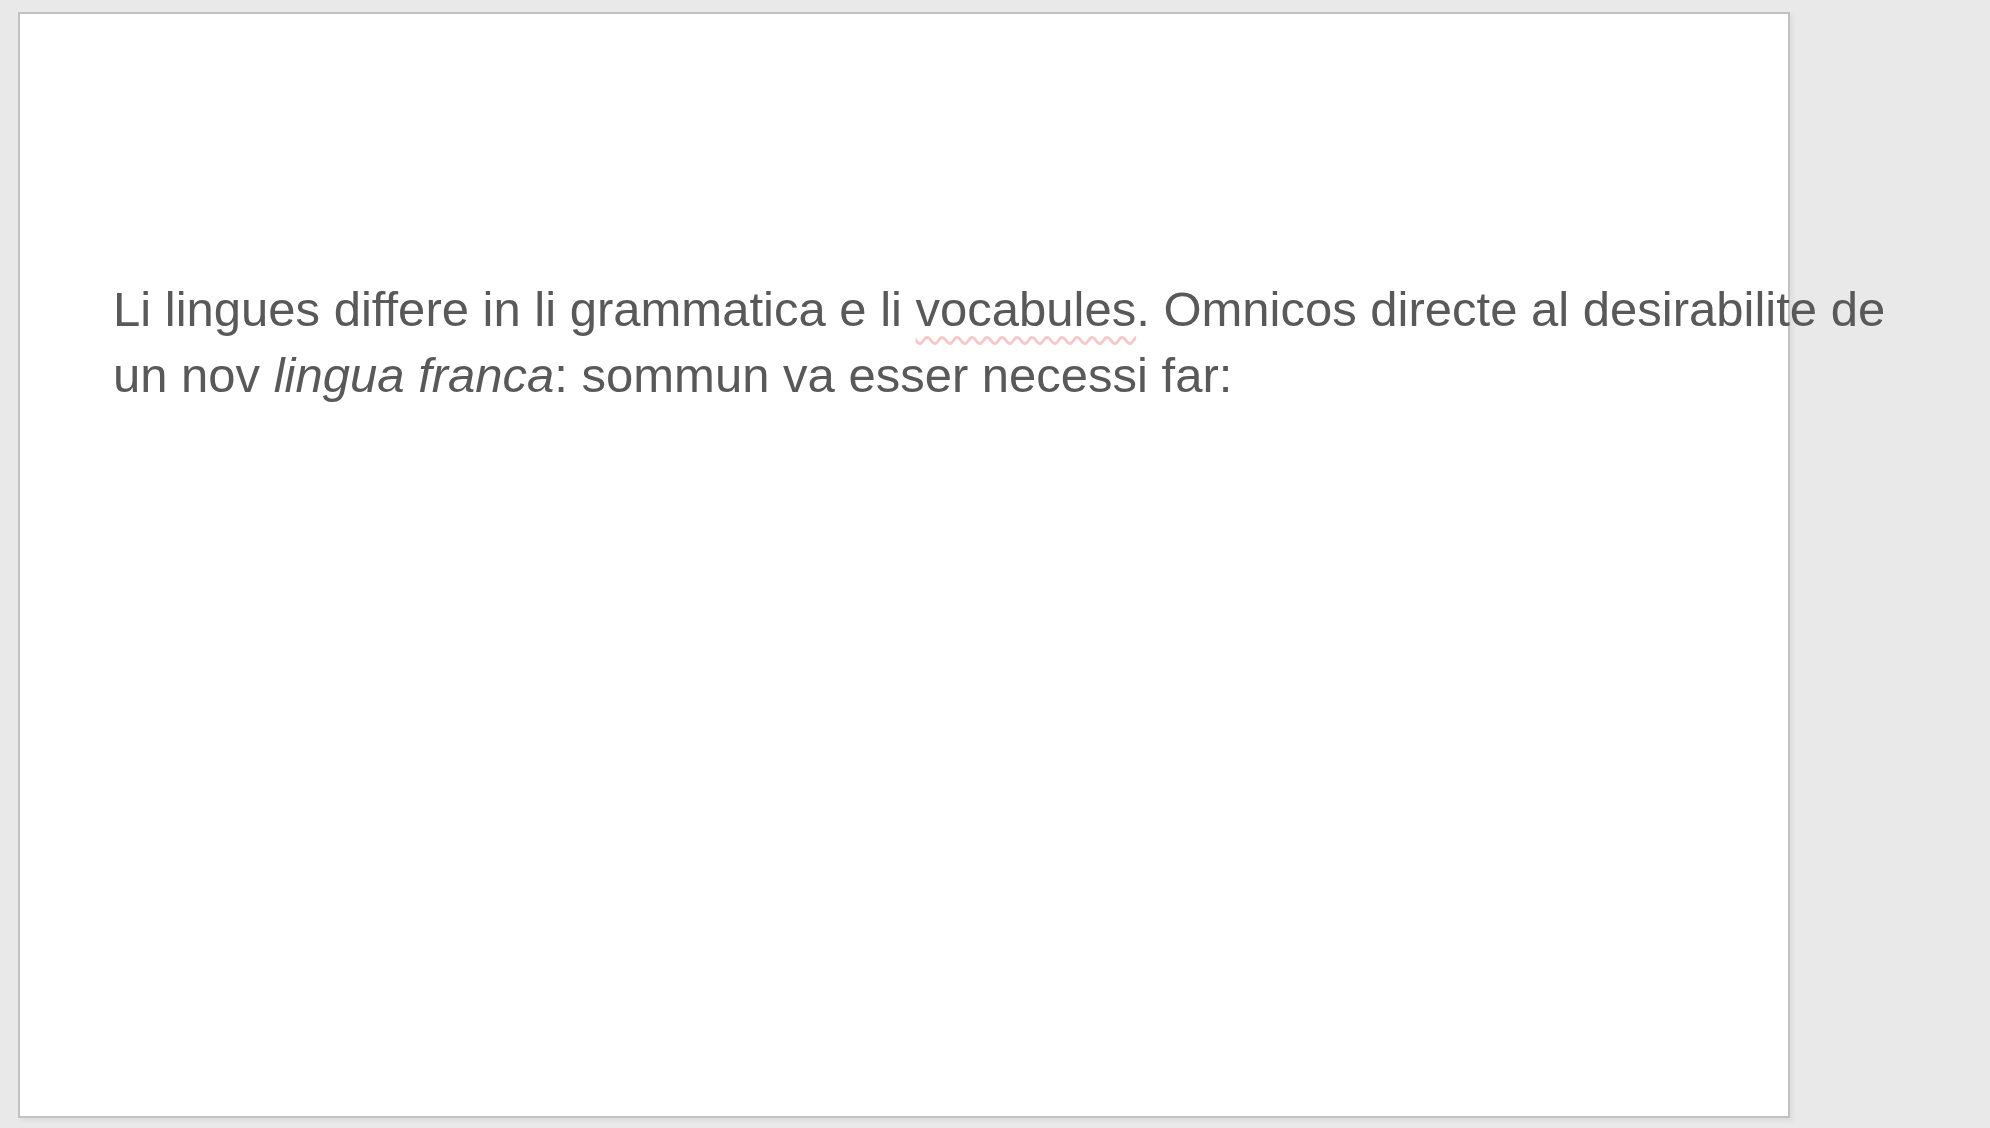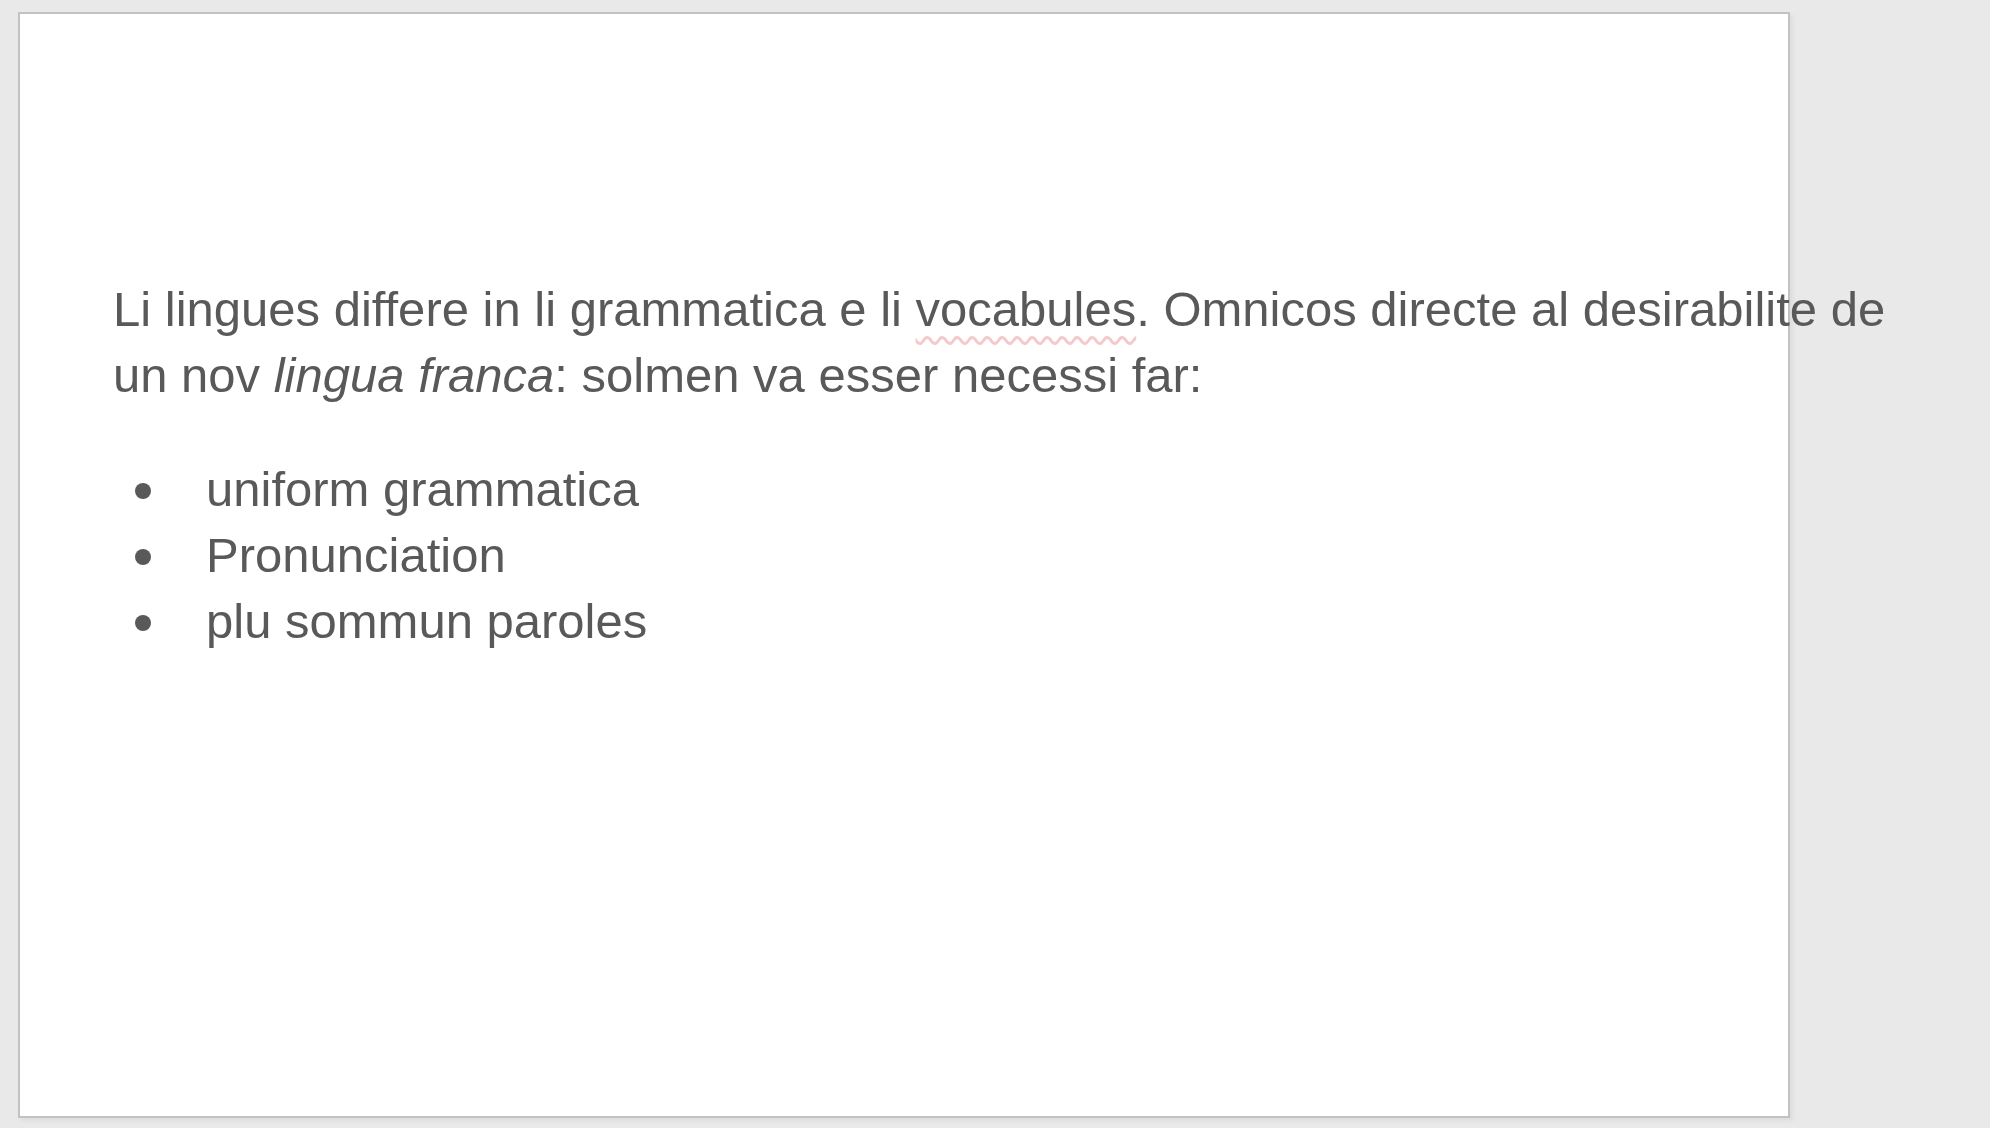--- a/index.html
+++ b/index.html
@@ -76,24 +76,19 @@
     text-underline-offset: 10px;
   }
 </style>
 </head>
 <body>
 
 <div class="desktop">
   <div class="slide">
     <div class="textbox">
 
-      <p class="para"><span>Li lingues differe in li grammatica e li </span><span class="misspell">vocabules</span><span>. Omnicos directe al desirabilite de</span><br><span>un nov </span><em class="it">lingua franca</em><span>: solmen va esser necessi far:</span></p>
+      <p class="para"><span>Li lingues differe in li grammatica e li </span><span class="misspell">vocabules</span><span>. Omnicos directe al desirabilite de</span><br><span>un nov </span><em class="it">lingua franca</em><span>: sommun va esser necessi far:</span></p>
 
-      <ul class="bullets">
-        <li><span class="dot"></span><span>uniform grammatica</span></li>
-        <li><span class="dot"></span><span>Pronunciation</span></li>
-        <li><span class="dot"></span><span>plu sommun paroles</span></li>
-      </ul>
 
 
     </div>
   </div>
 </div>
 
 </body></html>

